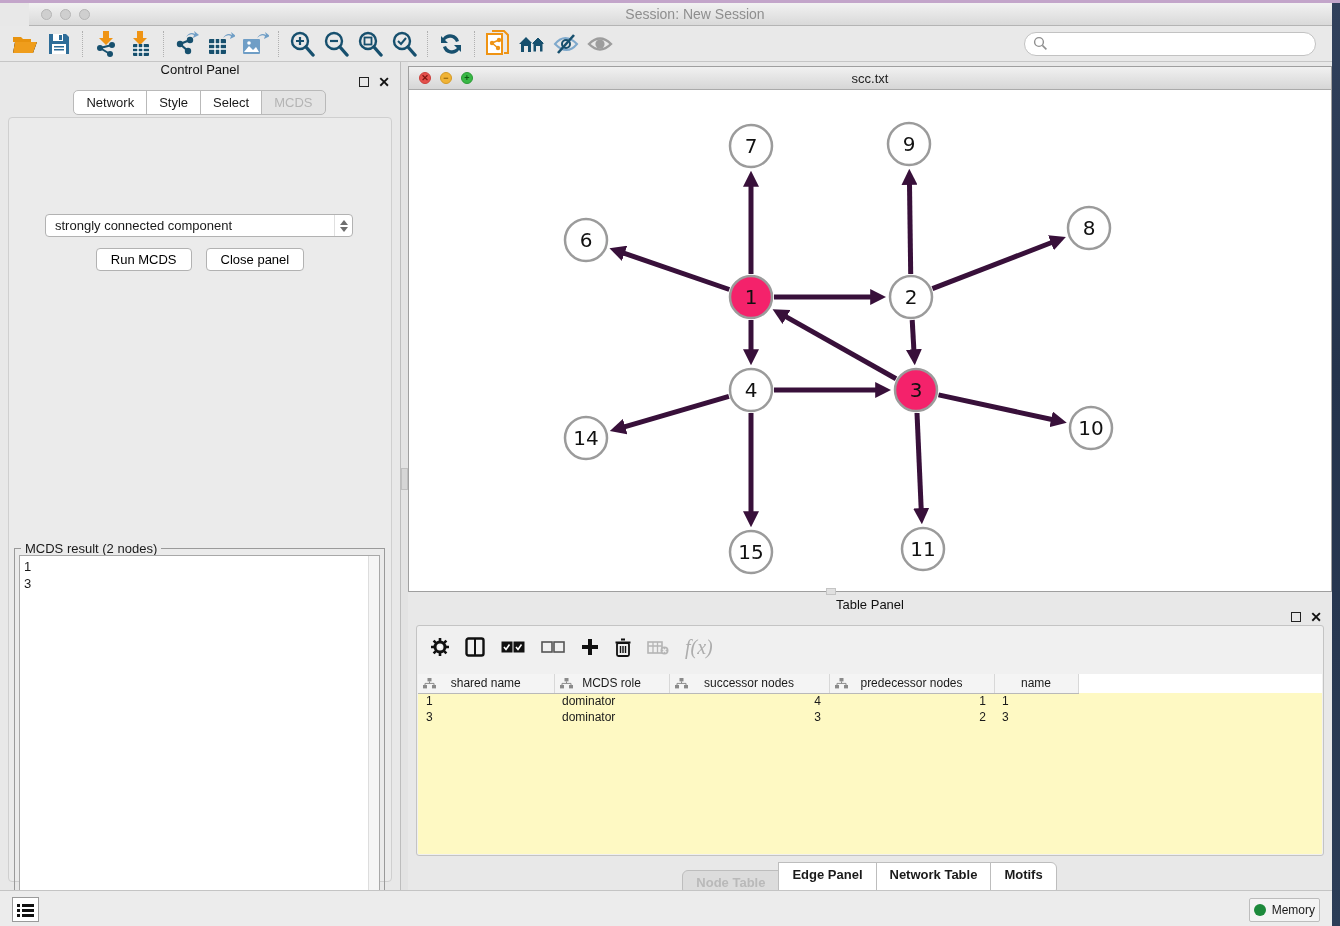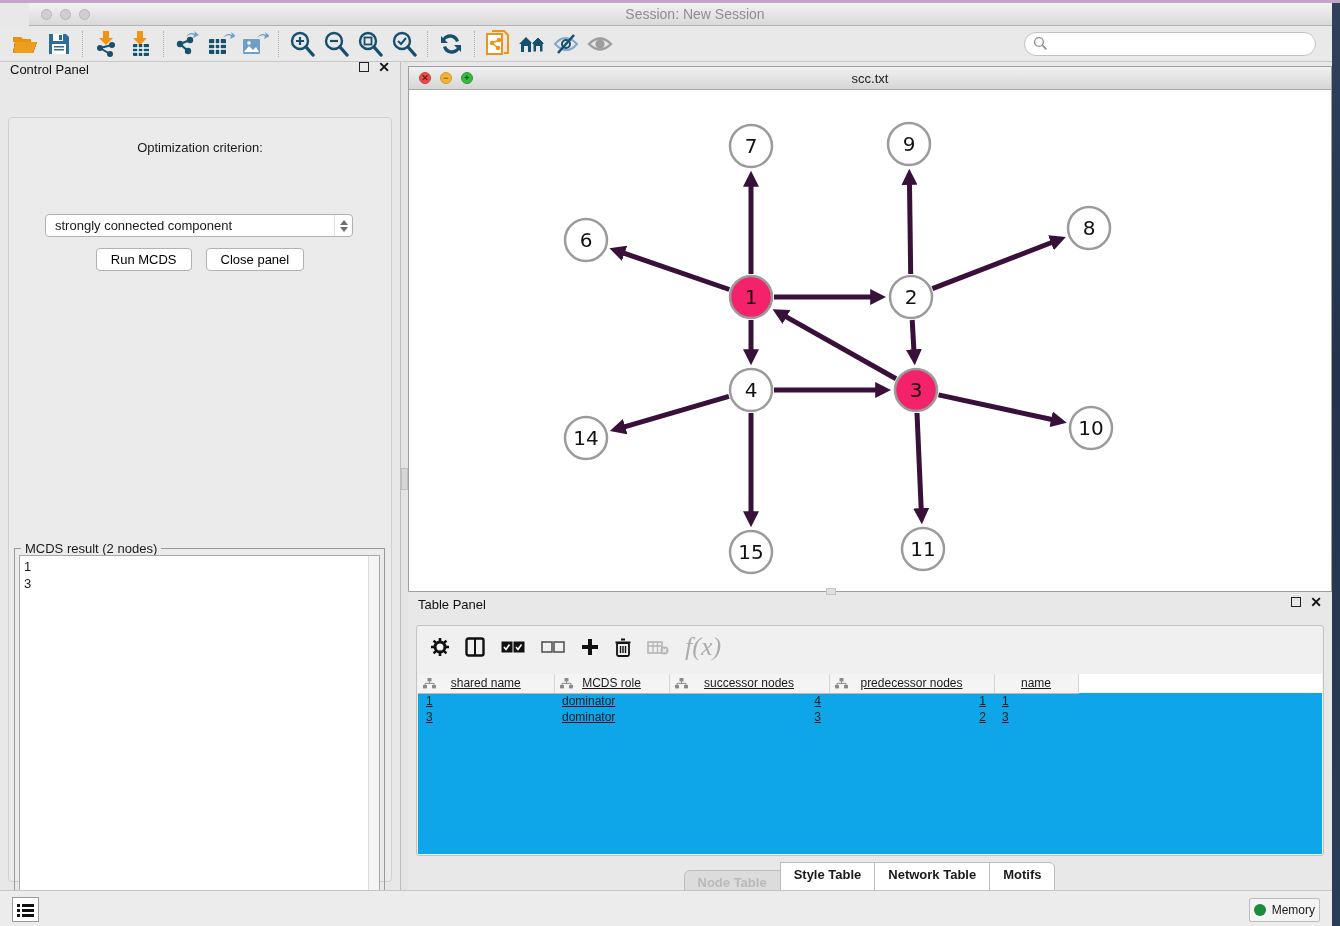--- a/index.html
+++ b/index.html
@@ -20,21 +20,21 @@
   .toolbar { position:absolute; left:0; top:26px; width:1332px; height:36px; background:#e9e9e9; border-bottom:1px solid #c6c6c6; display:flex; align-items:center; padding:0 8px; }
   .tb-btn { width:34px; height:30px; display:flex; align-items:center; justify-content:center; }
   .tb-sep { width:1px; height:26px; margin:0 6px; border-left:1px dotted #b0b0b0; }
   .search-wrap { margin-left:auto; margin-right:8px; width:292px; height:24px; background:#fff; border:1px solid #c2c2c2; border-radius:12px; display:flex; align-items:center; padding-left:8px; }
 
   
   .control-panel { position:absolute; left:0; top:62px; width:400px; height:828px; background:#e8e8e8; }
   .vsplit { position:absolute; left:400px; top:62px; width:8px; height:828px; background:#e3e3e3; border-left:1px solid #bdbdbd; }
   .vsplit .grip { position:absolute; left:0px; top:406px; width:7px; height:22px; background:#d6d6d6; border:1px solid #bfbfbf; }
 
-  .panel-head { height:26px; display:flex; align-items:flex-start; padding:0 10px; }
+  .panel-head { height:26px; display:flex; align-items:center; padding:0 10px;flex-direction:column; }
   .panel-head .ph-title { font-size:13px; color:#111; }
   .ph-ctrls { margin-left:auto; display:flex; align-items:center; gap:9px; }
   .ph-float { width:10px; height:10px; border:1.5px solid #222; }
   .ph-close { font-size:14px; font-weight:bold; color:#111; line-height:10px; }
 
   .cp-tabs { display:flex; justify-content:center; margin-top:2px; position:relative; z-index:2; }
   .cp-tab { border:1px solid #b9b9b9; background:#fff; padding:4px 12px; font-size:13px; margin-left:-1px; }
   .cp-tab:first-child { border-top-left-radius:5px; border-bottom-left-radius:5px; }
   .cp-tab:last-child { border-top-right-radius:5px; border-bottom-right-radius:5px; }
   .cp-tab.disabled-active { background:#e4e4e4; color:#b4b4b4; }
@@ -64,22 +64,22 @@
   .nt-yellow { background:#f0b335; border:1px solid #d49a25; color:#8a5d05; }
   .nt-green { background:#39b845; border:1px solid #2b9a36; color:#0d5a14; }
   .net-canvas { position:absolute; left:0; top:23px; width:922px; height:501px; background:#fff; }
   .net-grip { position:absolute; left:417px; bottom:-4px; width:10px; height:7px; background:#e0e0e0; border:1px solid #c4c4c4; }
 
   
   .table-panel { position:absolute; left:408px; top:597px; width:924px; height:293px; background:#e8e8e8; }
   .tp-inner { position:absolute; left:8px; top:28px; width:908px; height:231px; background:#f0f0f0; border:1px solid #c4c4c4; border-radius:3px; }
   .tp-toolbar { height:42px; display:flex; align-items:center; gap:16px; padding-left:14px; }
   .tp-toolbar .ticon { display:flex; align-items:center; justify-content:center; }
-  .fx { font-family:"Liberation Serif", serif; font-style:italic; font-size:26px; color:#adadad; }
-  .tp-table { position:absolute; left:1px; top:48px; right:1px; bottom:1px; background:#0ea5e9; overflow:hidden;text-decoration:underline; }
+  .fx { font-family:"Liberation Serif", serif; font-style:italic; font-size:20px; color:#adadad; }
+  .tp-table { position:absolute; left:1px; top:48px; right:1px; bottom:1px; background:#fef9c3; overflow:hidden; }
   table.grid { border-collapse:collapse; font-size:12px; width:100%; }
   table.grid th { background:#f4f4f4; border-right:1px solid #d8d8d8; border-bottom:1px solid #b9b9b9; font-weight:normal; height:19px; padding:0 4px; position:relative; }
   table.grid th .th-inner { display:flex; align-items:center; justify-content:center; gap:6px; }
   table.grid th .th-inner .tree-ic { position:absolute; left:5px; top:4px; }
   table.grid td { height:16px; padding:0 8px; }
   td.al { text-align:left; } td.ar { text-align:right; }
 
   .tp-tabs { position:absolute; left:0; right:0; top:265px; display:flex; justify-content:center; }
   .tp-tab { border:1px solid #bdbdbd; background:#fff; padding:4px 13px; font-size:13px; font-weight:bold; margin-left:-1px; }
   .tp-tab:first-child { border-top-left-radius:6px; border-bottom-left-radius:6px;margin-top:8px; }
@@ -252,22 +252,27 @@
 </div>
 
 <div class="control-panel">
   <div class="panel-head">
     <span class="ph-title">Control Panel</span>
     <span class="ph-ctrls">
       <span class="ph-float"></span>
       <span class="ph-close">✕</span>
     </span>
   </div>
+  <div class="cp-tabs">
+      <span class="cp-tab">Network</span>
+      <span class="cp-tab">Style</span>
+      <span class="cp-tab">Select</span>
+      <span class="cp-tab disabled-active">MCDS</span>
+    </div>
   <div class="cp-body">
-    <div class="opt-label">Optimization criterion:</div>
     <div class="dropdown">
       <span>strongly connected component</span>
       <span class="dd-stepper">
           <span class="tri-up"></span>
           <span class="tri-dn"></span>
         </span>
     </div>
     <div class="cp-buttons">
       <button class="mac-btn">Run MCDS</button>
       <button class="mac-btn">Close panel</button>
@@ -509,21 +514,21 @@
               <td class="ar">2</td>
               <td class="al">3</td>
               <td></td>
             </tr>
           </tbody>
       </table>
     </div>
   </div>
   <div class="tp-tabs">
       <span class="tp-tab disabled-active">Node Table</span>
-      <span class="tp-tab">Style Table</span>
+      <span class="tp-tab">Edge Panel</span>
       <span class="tp-tab">Network Table</span>
       <span class="tp-tab">Motifs</span>
     </div>
 </div>
 
 <div class="statusbar">
   <div class="list-btn">
     <svg width="17" height="14" viewBox="0 0 17 14">
         <g fill="#111">
           <rect x="0" y="1" width="3" height="3"></rect>

